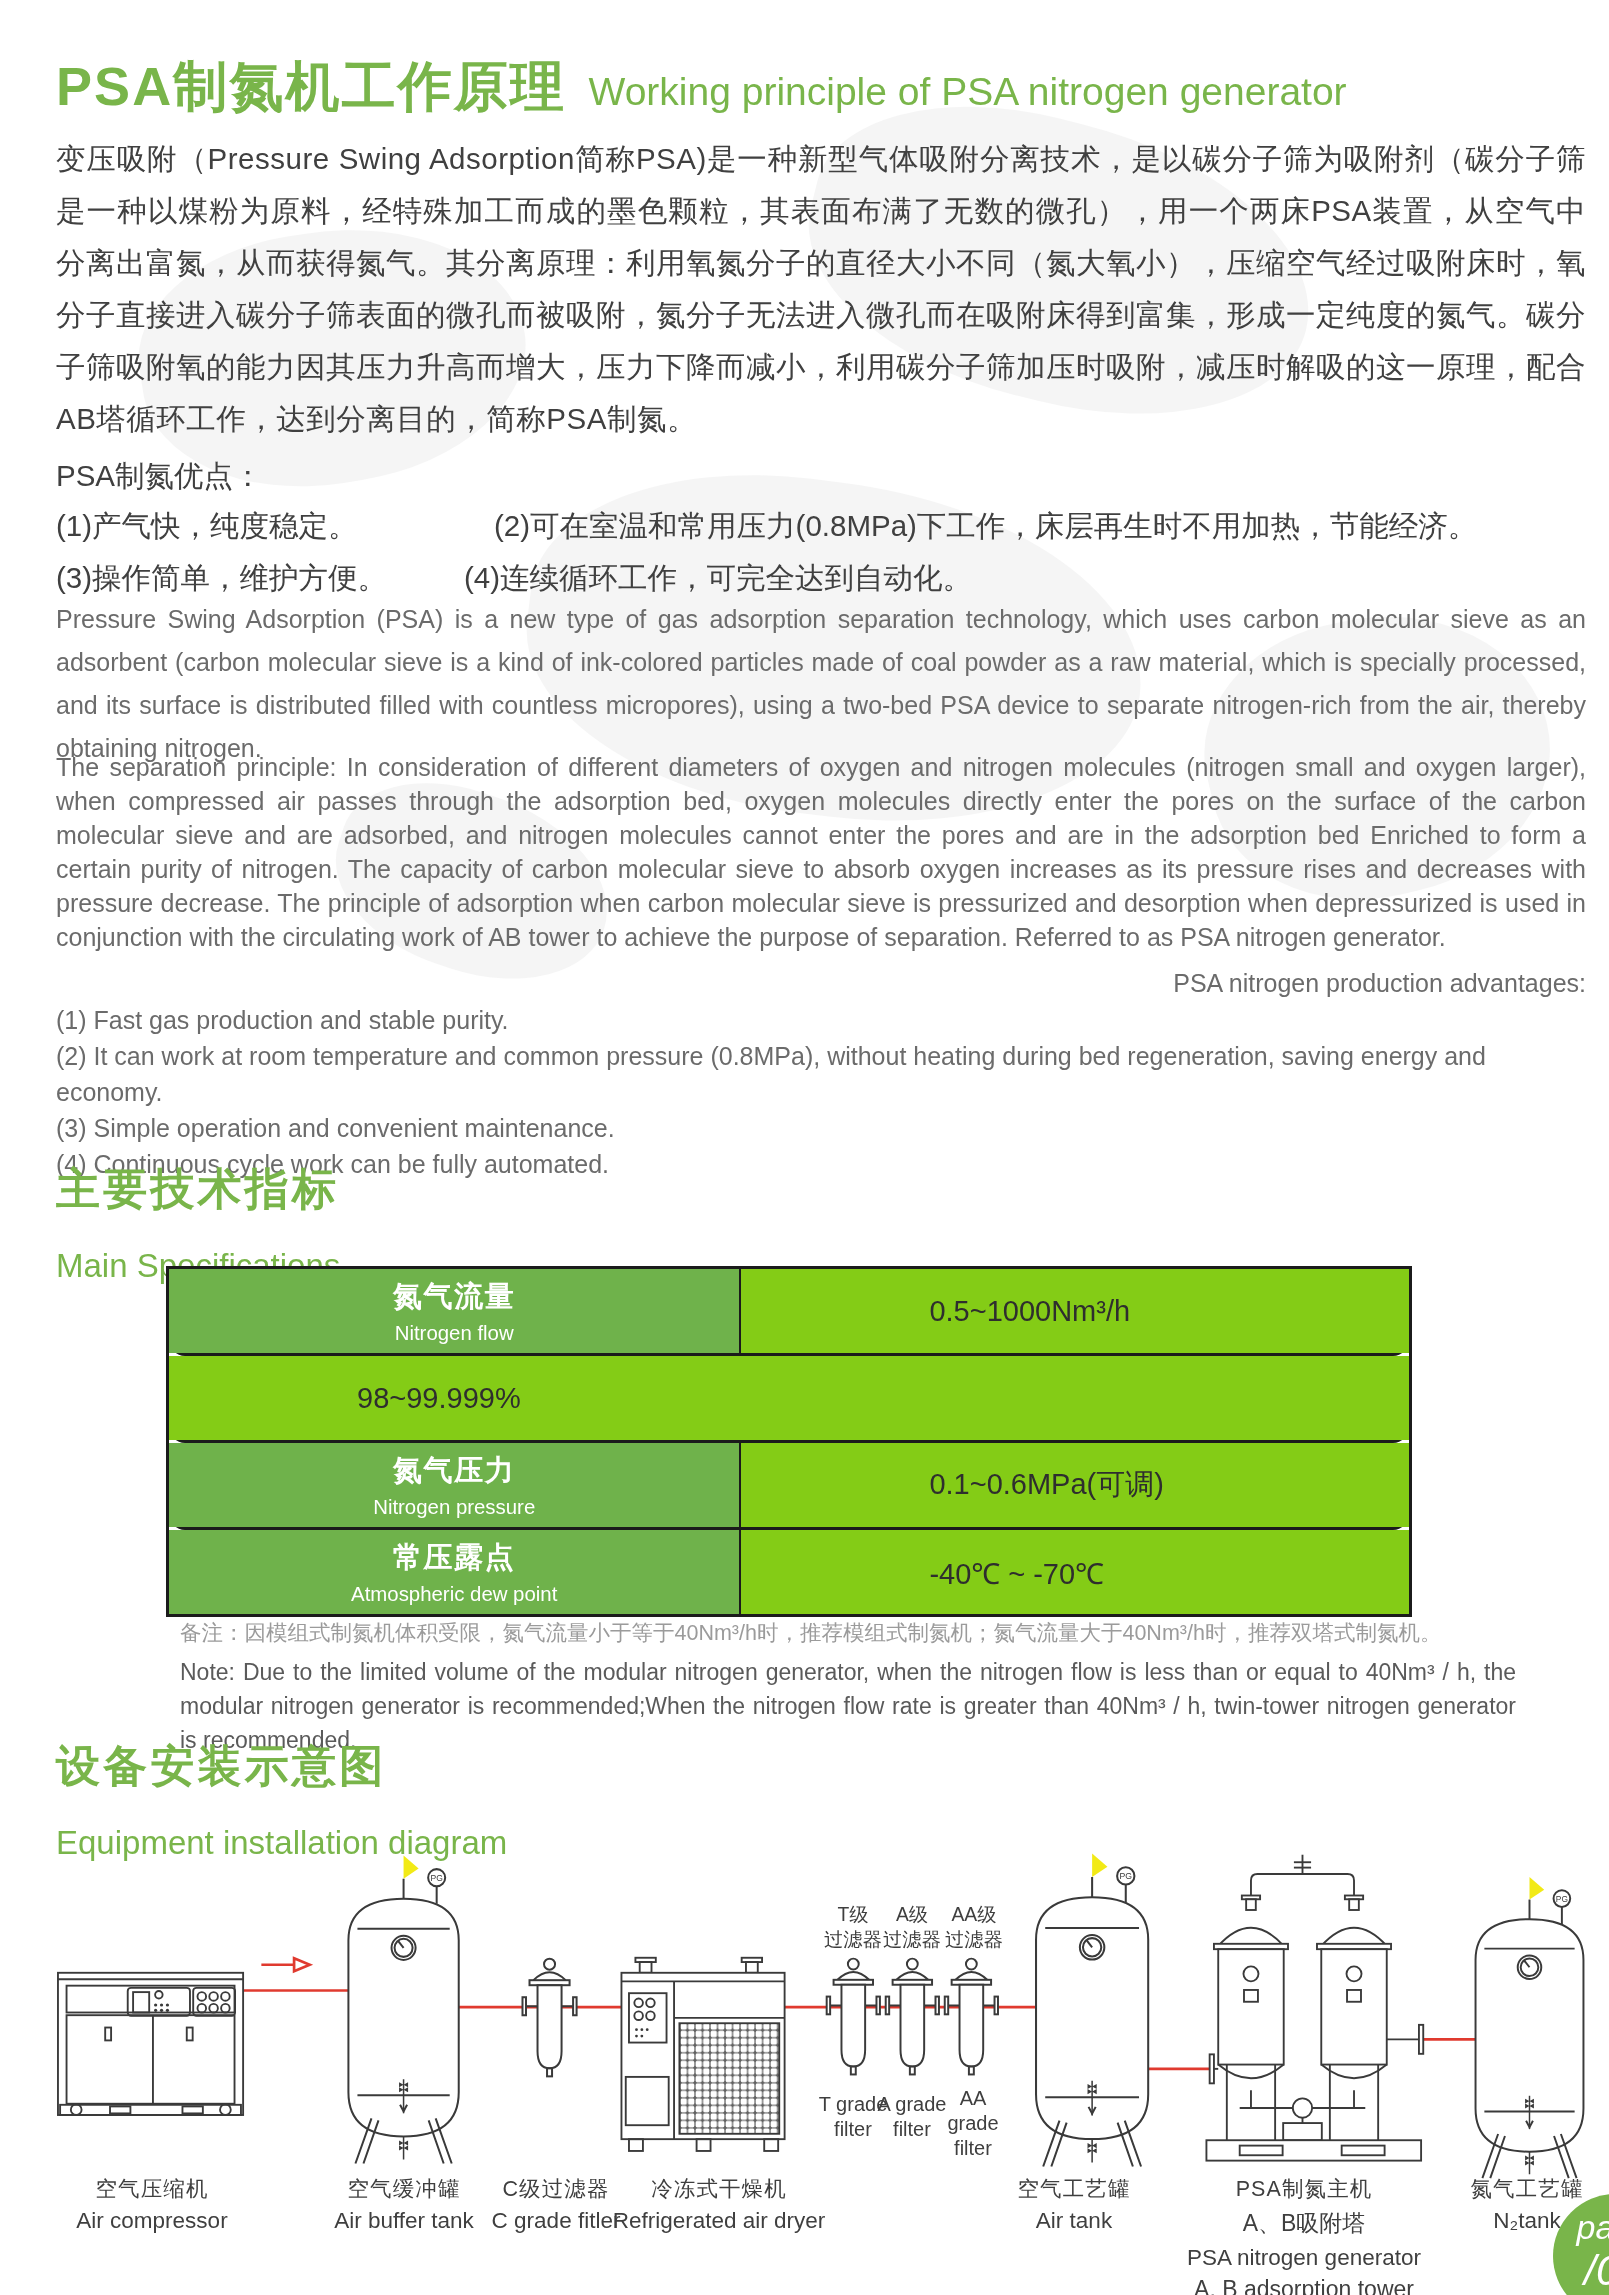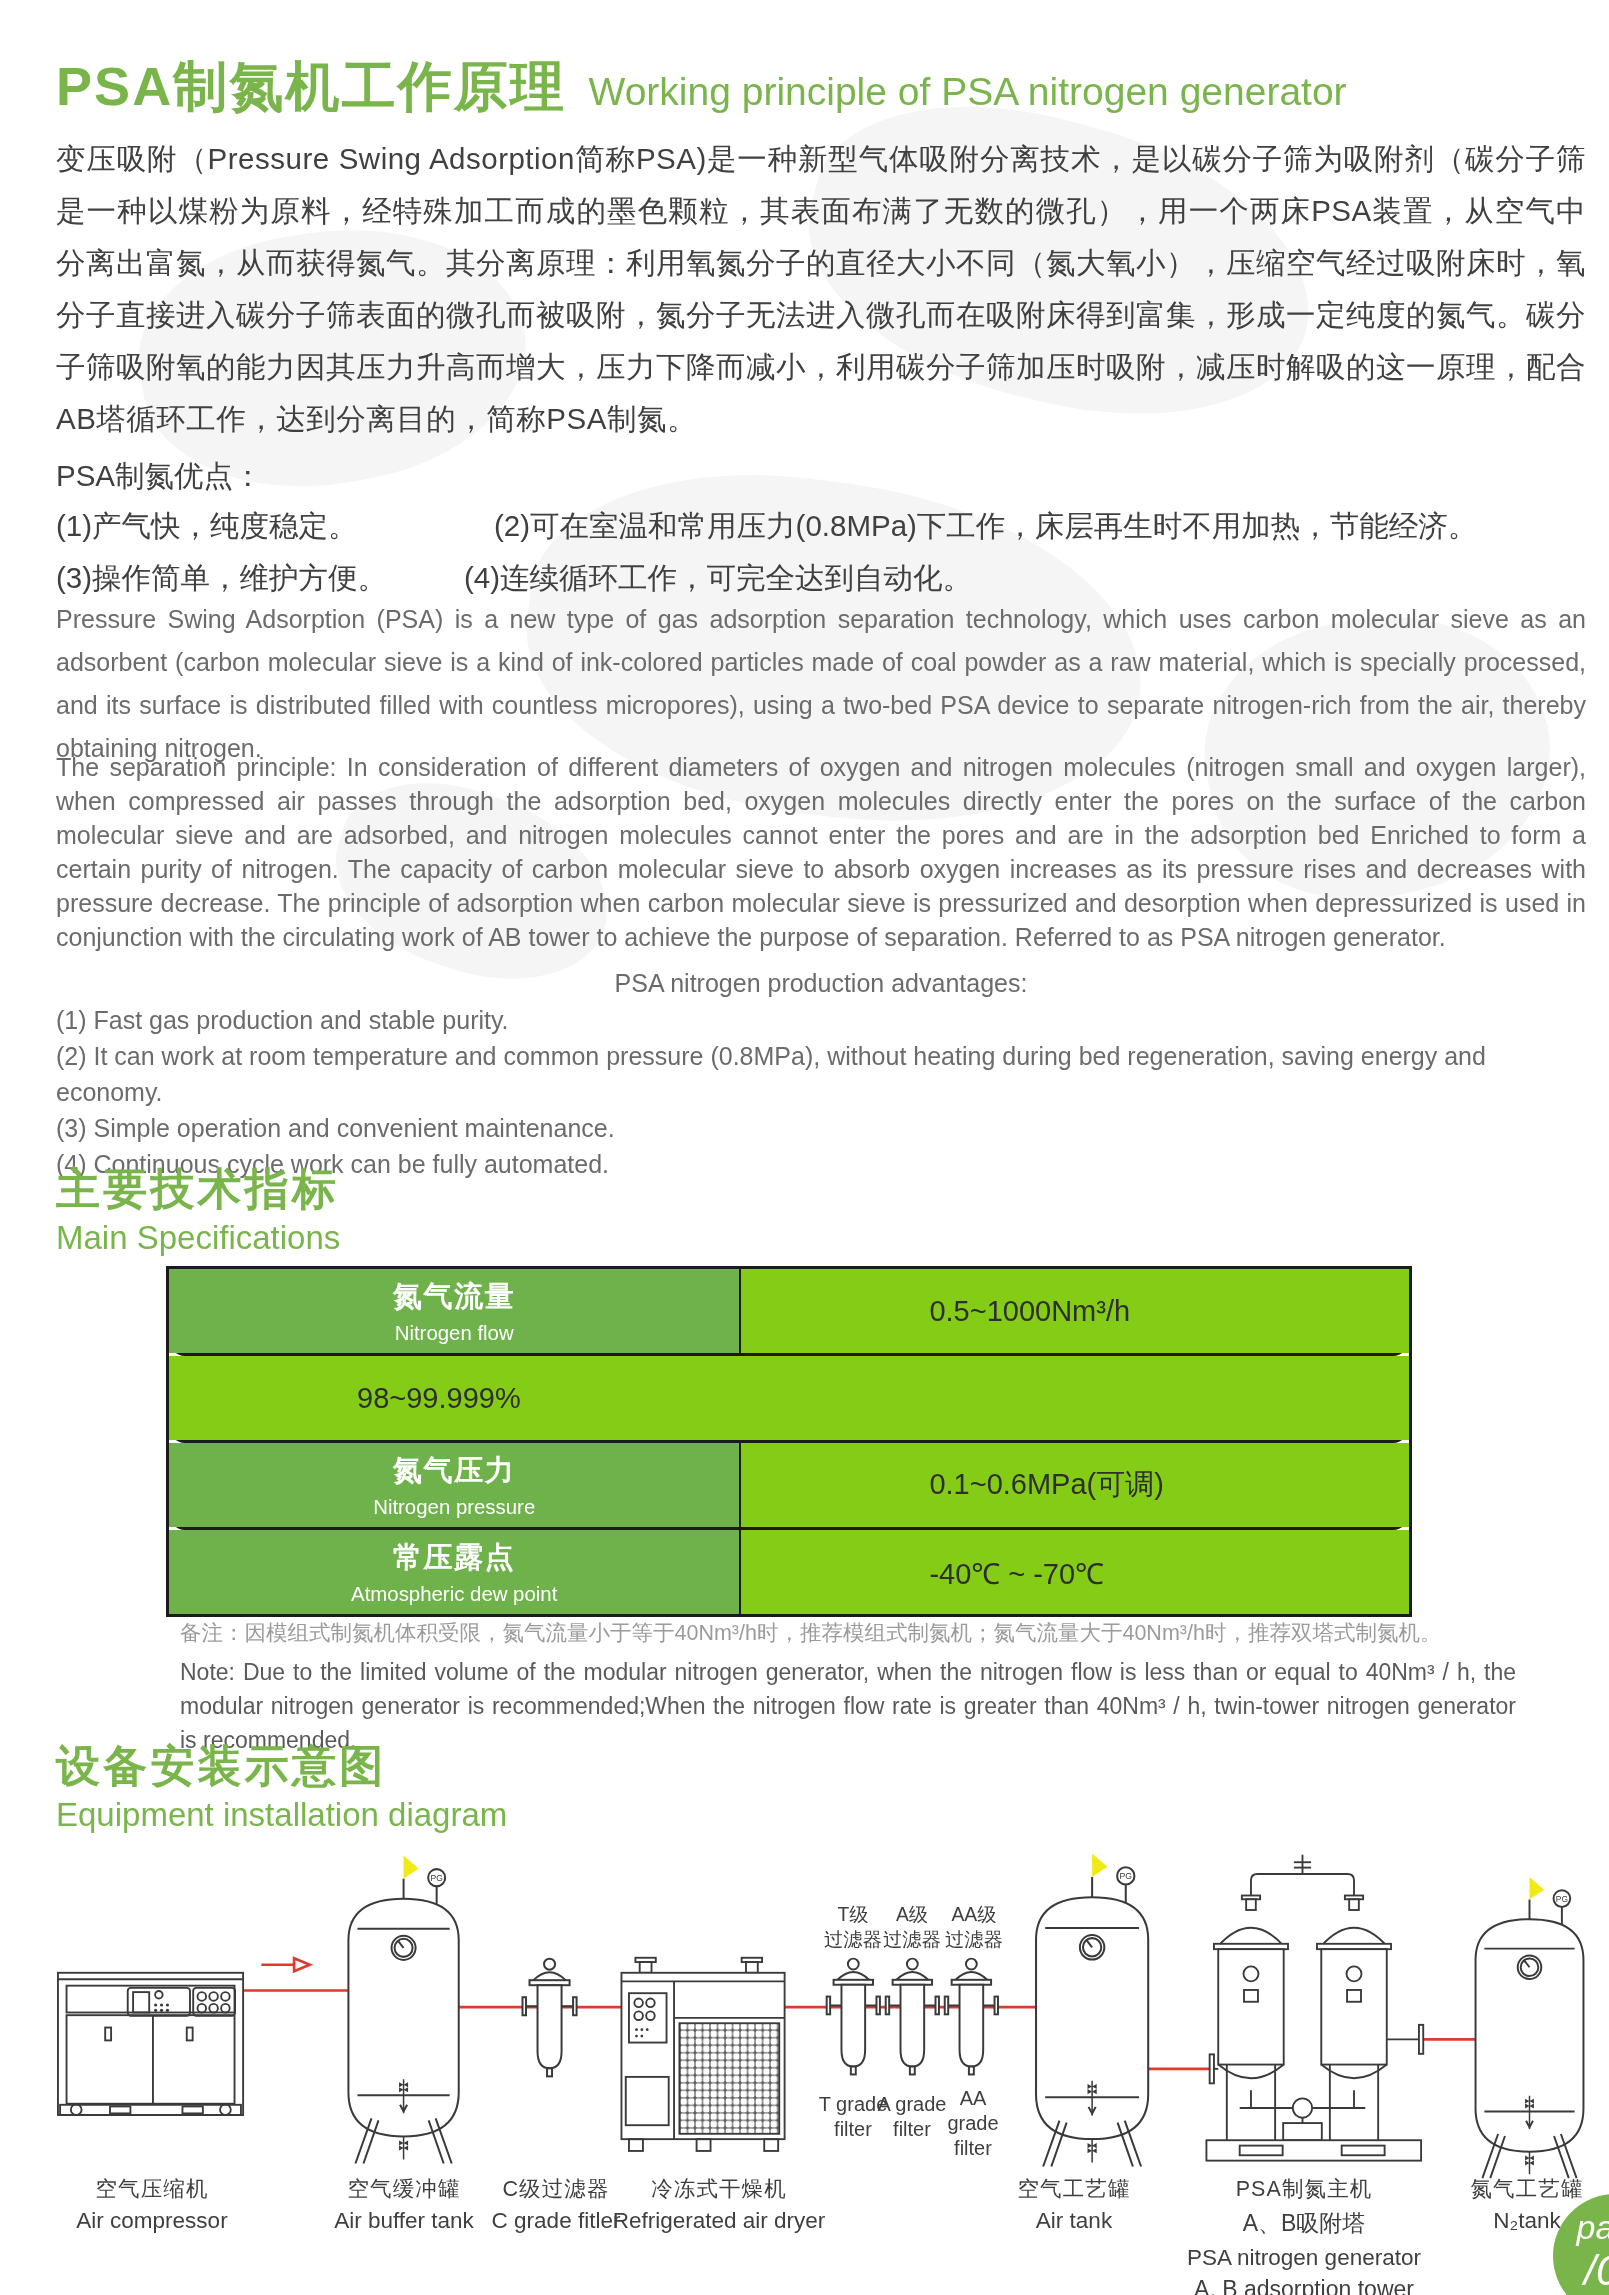--- a/index.html
+++ b/index.html
@@ -15,26 +15,26 @@
   .zh-body{left:56px;top:133px;width:1530px;font-size:29.5px;line-height:52px;
            text-align:justify;color:#404040;letter-spacing:0.5px;}
   .adv-title-zh{left:56px;top:457px;font-size:29.5px;color:#404040;}
   .adv-row{left:56px;width:1530px;display:flex;font-size:29.5px;color:#404040;}
   .adv-row .adv-left{width:408px;flex:0 0 408px;}
   .adv-row1{top:507px;gap:30px;} .adv-row2{top:559px;}
 
   .en-body{left:56px;width:1530px;font-size:25px;color:#6b6b6b;text-align:justify;}
   .en-p1{top:598px;line-height:43px;}
   .en-p2{top:750px;line-height:34px;}
-  .en-adv-title{top:969px;text-align:center;}
+  .en-adv-title{top:969px;text-align:right;}
   .en-advs{top:1002px;text-align:left;}
   .en-advs p{margin:0;line-height:36px;}
 
   .sec-title-zh{font-size:44px;font-weight:700;color:#79b54a;letter-spacing:3.2px;}
-  .sec-title-en{font-size:33px;font-weight:400;color:#79b54a;}
+  .sec-title-en{font-size:33px;font-weight:400;color:#79b54a;margin-top:28px;}
   .spec-zh{left:56px;top:1160px;} .spec-en{left:56px;top:1219px;}
   .diag-zh{left:56px;top:1737px;} .diag-en{left:56px;top:1796px;}
 
   .spec-table{left:166px;top:1266px;width:1240px;border:3.2px solid #1b1b1b;z-index:1;}
   .spec-row{display:flex;height:84px;border-bottom:3.2px solid #1b1b1b;border-radius:16px;}
   .spec-row:last-child{border-bottom:none;}
   .spec-param{width:46%;flex:0 0 46%;background:#6fb24b;color:#fff;display:flex;flex-direction:column;
               align-items:center;justify-content:center;border-right:2.1px solid #1b1b1b;}
   .spec-param .pzh{font-size:29px;font-weight:600;letter-spacing:1.6px;}
   .spec-param .pen{font-size:20.4px;margin-top:4.3px;}

